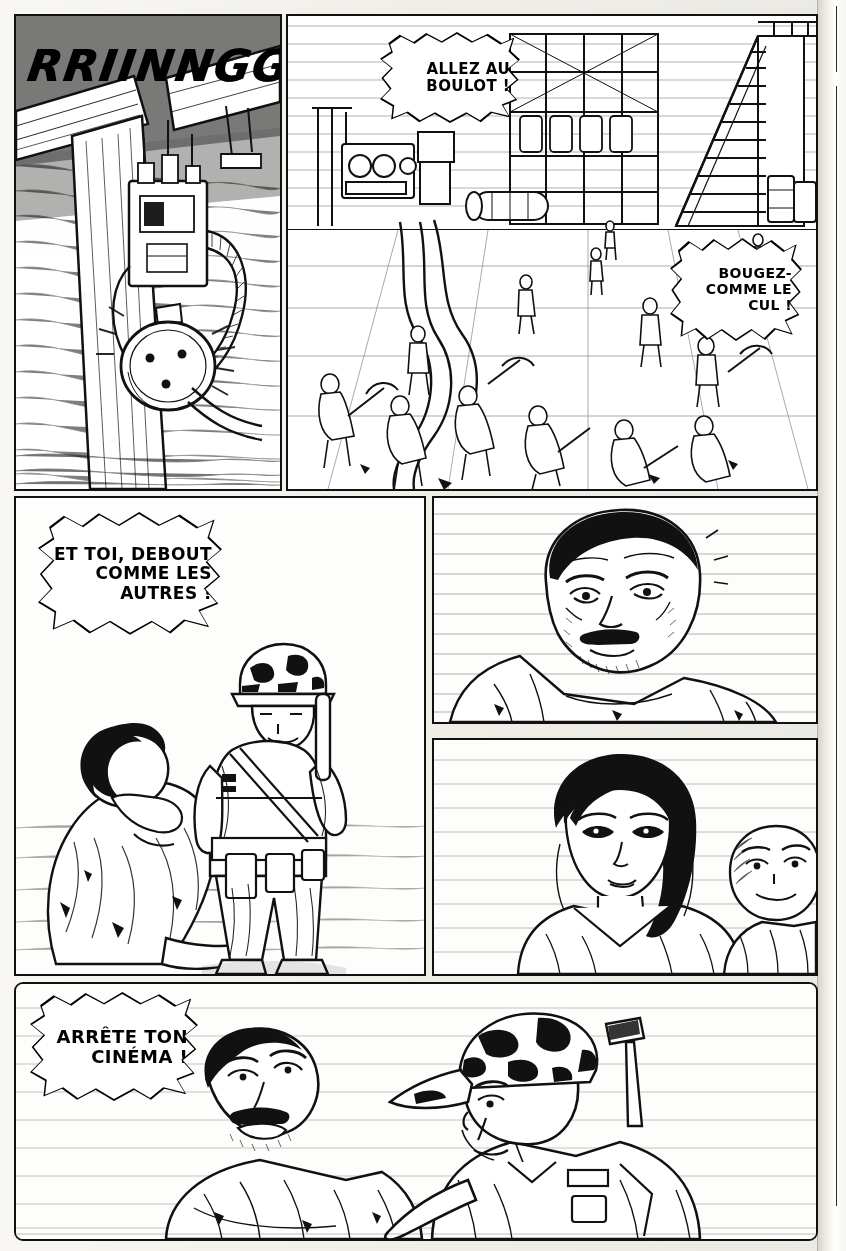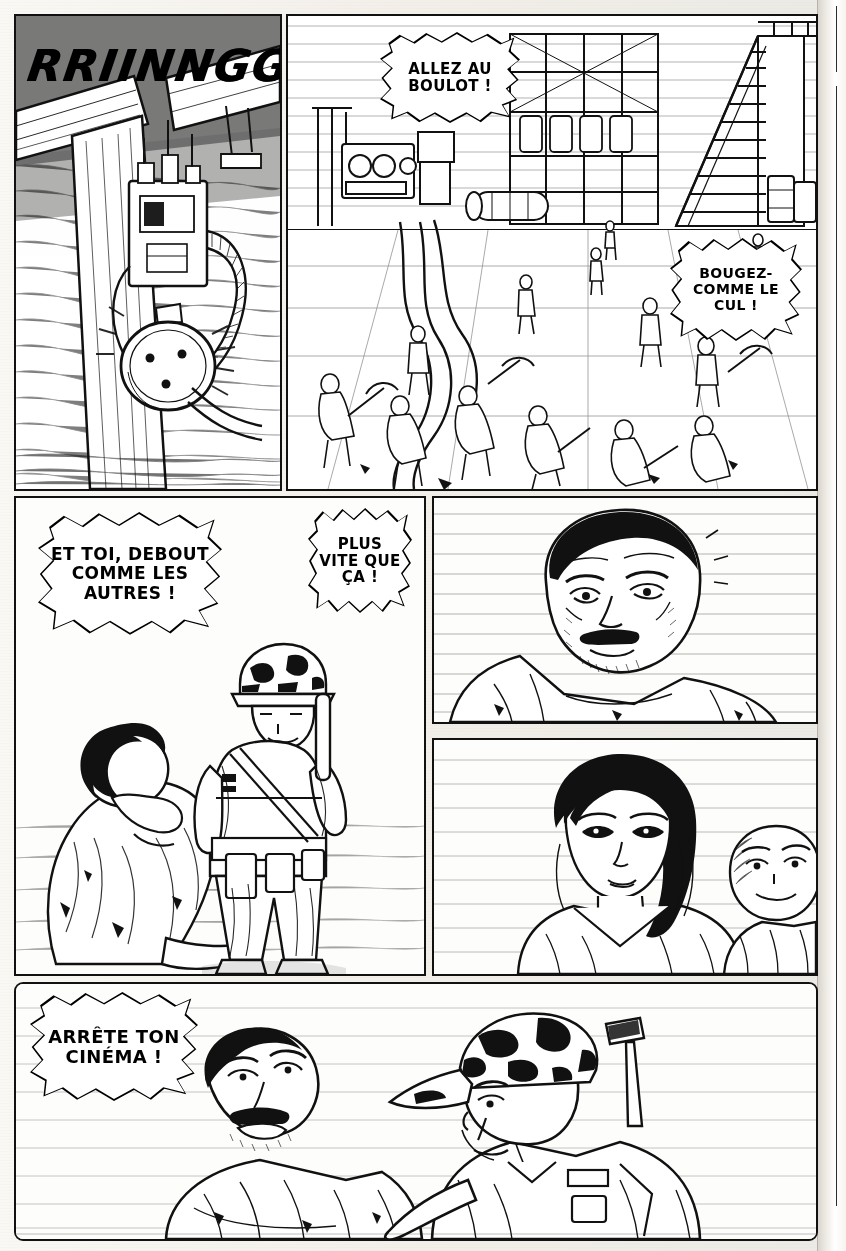--- a/index.html
+++ b/index.html
@@ -58,21 +58,21 @@
     position: absolute;
     inset: 0;
     overflow: hidden;
   }
   
   .balloon {
     position: absolute;
     display: flex;
     align-items: center;
     justify-content: center;
-    text-align: center;
+    text-align: right;
     color: #000;
     font-family: "DejaVu Sans", sans-serif;
     font-weight: 700;
     line-height: 1.12;
     letter-spacing: 0.4px;
     background: #fff;
     z-index: 6;
   }
   .spike {
     
@@ -582,23 +582,20 @@
           <g fill="#111" opacity="0.9">
             <path d="M186,468 C226,460 300,462 330,470 L330,476 L186,476 Z" opacity="0.12"></path>
           </g>
         </svg>
       </div>
 
       <div class="spikewrap" style="left:22px; top:14px; width:184px; height:124px;">
         <div class="balloon spike" style="font-size:17px;">ET TOI, DEBOUT COMME LES AUTRES !</div>
       </div>
 
-      <div class="spikewrap" style="left:292px; top:10px; width:104px; height:106px;">
-        <div class="balloon spike" style="font-size:15px;">PLUS VITE QUE ÇA !</div>
-      </div>
     </div>
 
     <div class="panel" style="left:418px; top:488px; width:382px; height:224px;">
       <div class="art">
         <svg class="artsvg" viewBox="0 0 382 224" preserveAspectRatio="none">
           <rect width="382" height="224" fill="#fdfdfb"></rect>
 
           <g stroke="#111" stroke-width="0.8" opacity="0.4">
             <path d="M0,16 H382"></path>
               <path d="M0,36 H382"></path>

